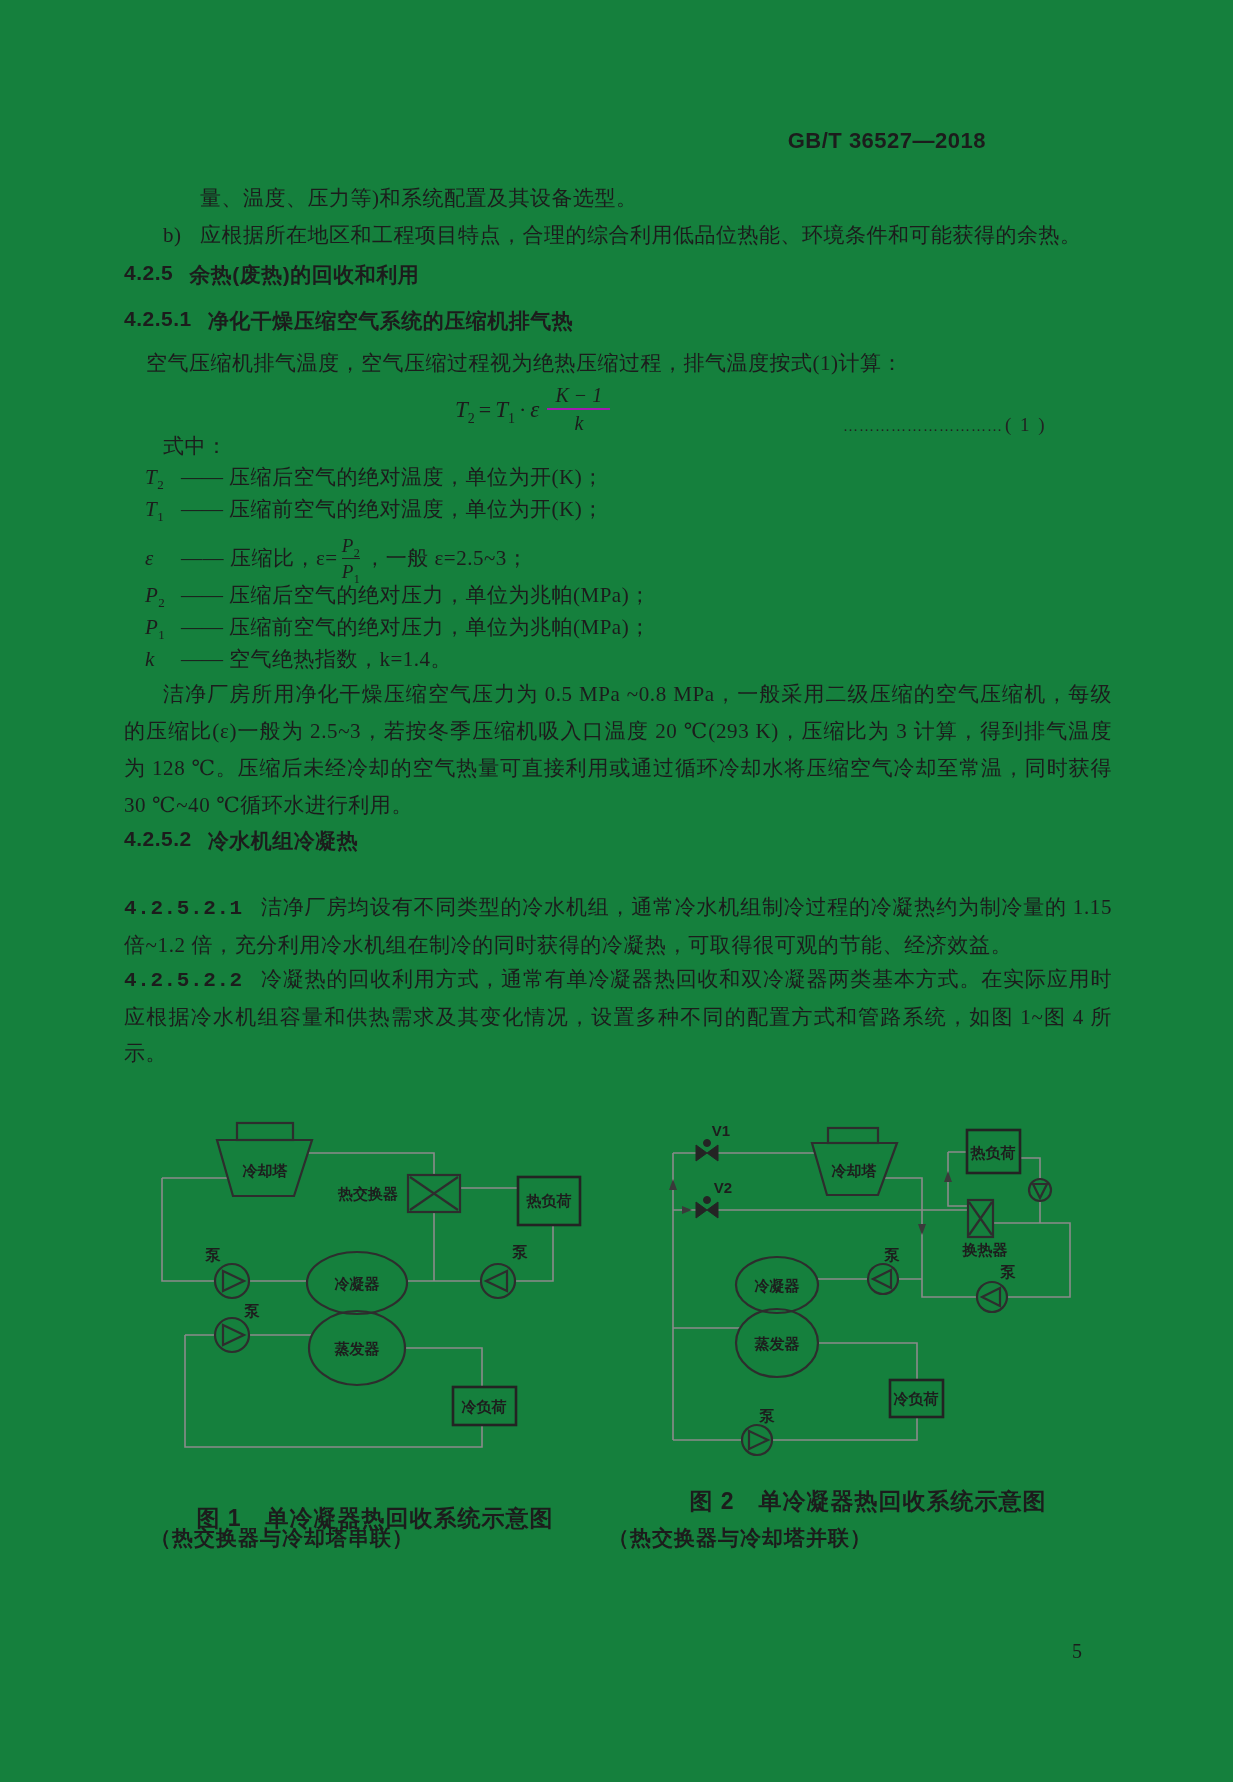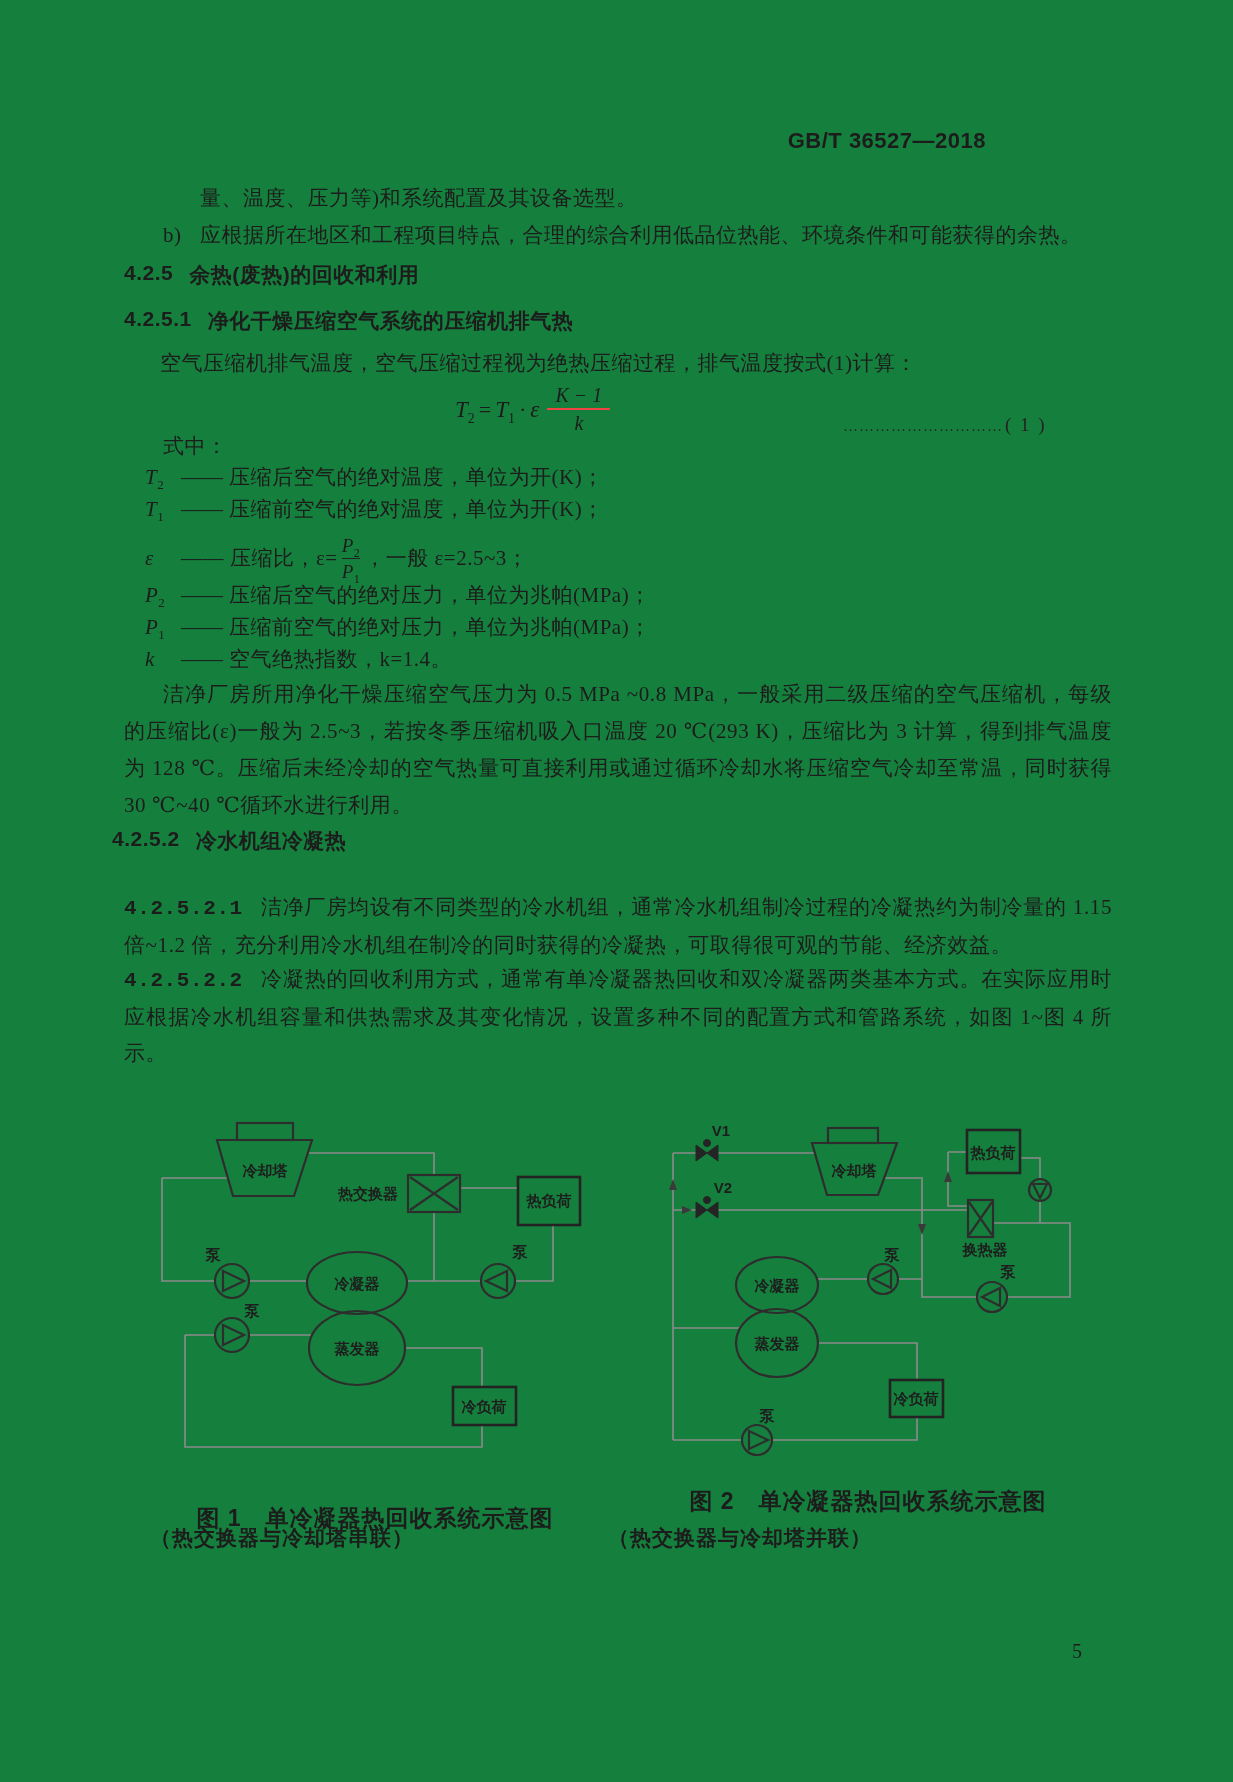--- a/index.html
+++ b/index.html
@@ -18,28 +18,28 @@
   .carryover{top:184px;left:200px;}
   .item-b{top:221px;left:163px;display:flex;}
   .b-label{width:37px;flex:0 0 auto;}
   .heading{
     font-family:"Liberation Sans","DejaVu Sans",sans-serif;
     font-weight:bold;font-size:21px;letter-spacing:.5px;display:flex;
   }
   .heading .num{margin-right:16px;}
   .h425{top:261px;left:124px;}
   .h4251{top:307px;left:124px;}
-  .h4252{top:827px;left:112px;}
-  .p-intro{top:349px;left:160px;}
+  .h4252{top:827px;left:124px;}
+  .p-intro{top:349px;left:146px;}
   .formula-row{top:382px;left:455px;display:flex;align-items:flex-start;}
   .f-base{padding-top:15px;font-size:23px;font-style:italic;}
   .f-base sub{font-size:14px;font-style:normal;}
   .f-op{padding-top:15px;font-size:22px;margin:0 4px;}
   .frac{display:inline-block;text-align:center;margin-left:8px;}
-  .frac .num{font-style:italic;font-size:20px;padding:0 8px 2px 8px;border-bottom:2px solid #ef4444;height:24px;line-height:26px;}
+  .frac .num{font-style:italic;font-size:20px;padding:0 8px 2px 8px;border-bottom:2px solid #a21caf;height:24px;line-height:26px;}
   .frac .den{font-style:italic;font-size:20px;height:26px;line-height:26px;}
   .eq-dots{top:414px;left:843px;font-size:15px;letter-spacing:1px;white-space:nowrap;color:#222;}
   .eq-no{font-size:19px;letter-spacing:2px;margin-left:2px;}
   .where-label{top:432px;left:163px;}
   .defrow{left:145px;display:flex;align-items:baseline;font-size:21px;letter-spacing:.5px;}
   .defrow .sym{min-width:36px;font-style:italic;font-size:21px;}
   .defrow .sym sub{font-size:13px;font-style:normal;}
   .defrow .dash{margin-right:6px;letter-spacing:0;}
   .def0{top:463px;} .def1{top:495px;} .def3{top:581px;} .def4{top:613px;} .def5{top:645px;}
   .defeps{top:527px;left:145px;display:flex;align-items:center;height:62px;font-size:21px;letter-spacing:.5px;}

